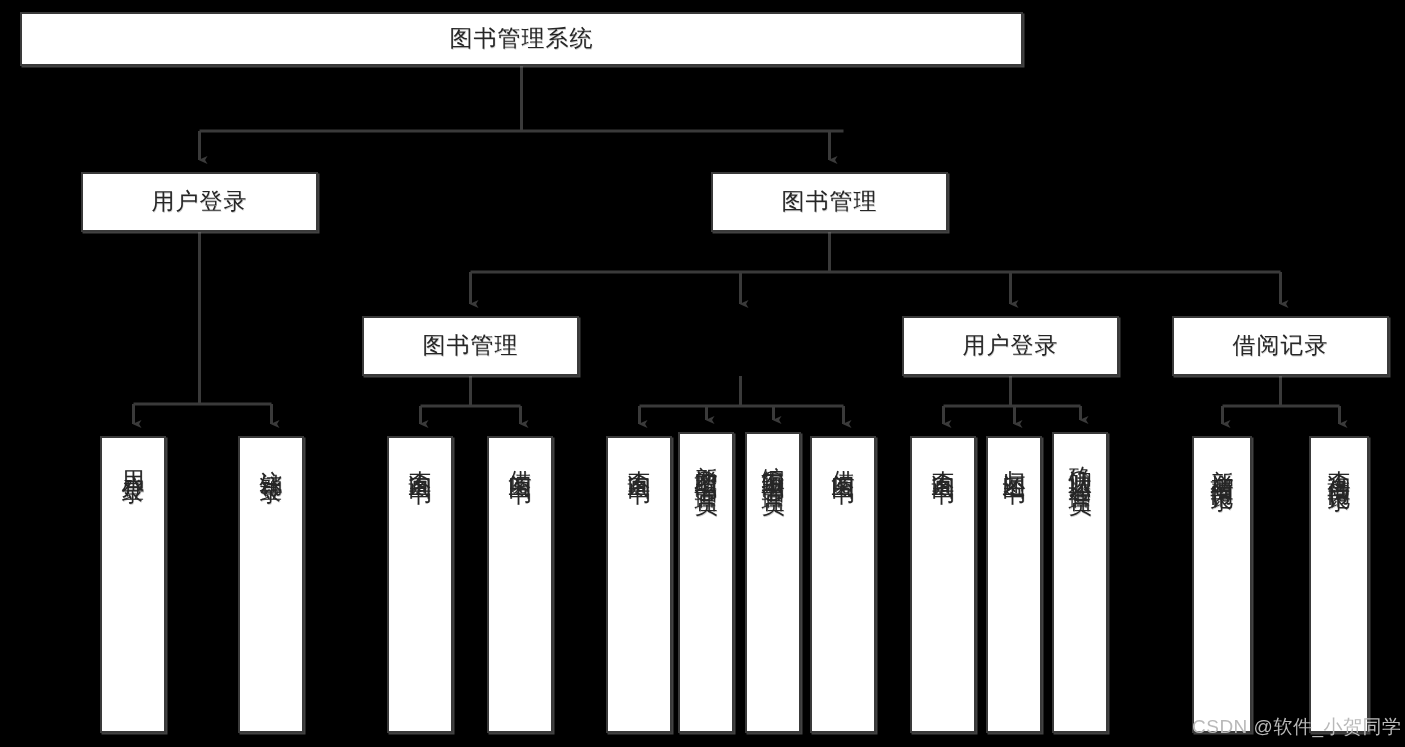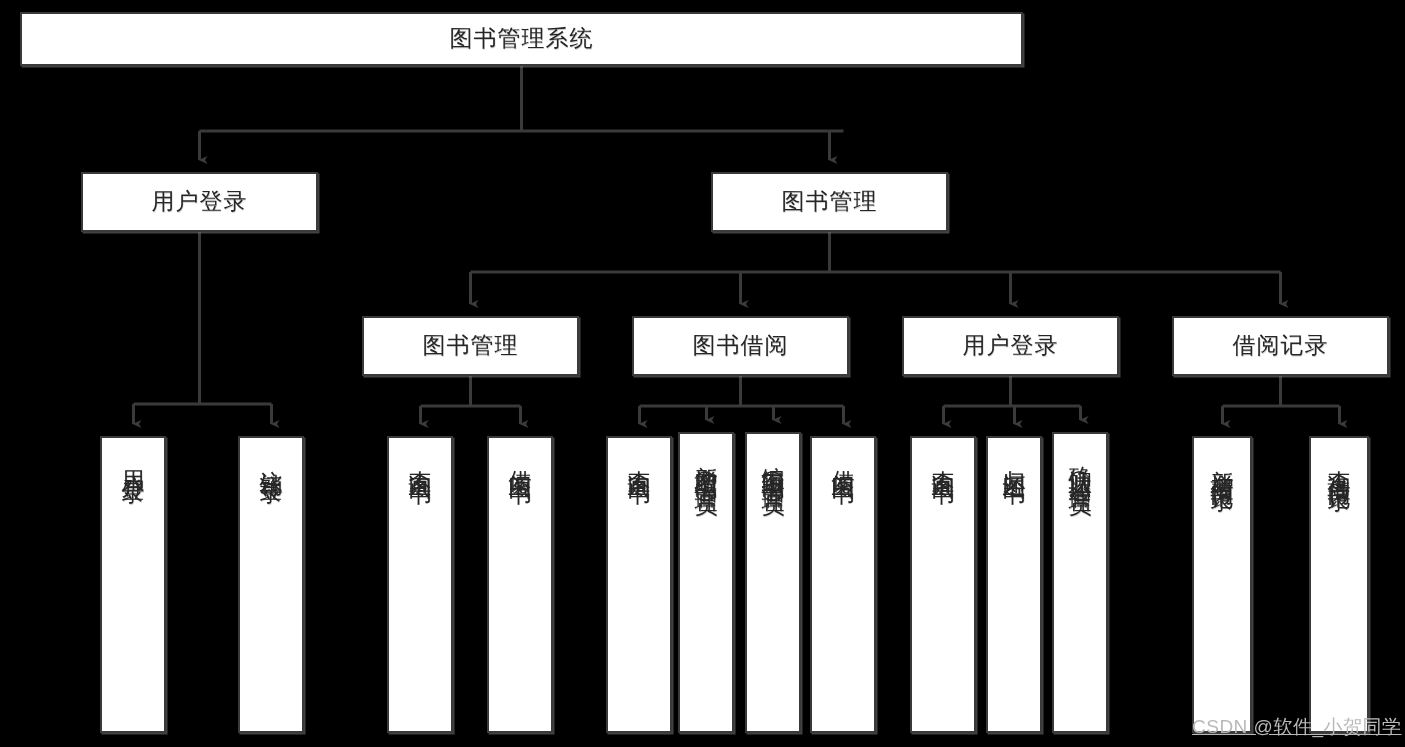--- a/index.html
+++ b/index.html
@@ -141,23 +141,20 @@
   <div class="node horizontal" id="node-l2-0" style="left: 81px; top: 172px; width: 237px; height: 60px; border-color: rgb(58, 58, 58); background: rgb(255, 255, 255);">
     <span class="node-label" style="color: rgb(38, 38, 38);">用户登录</span>
   </div>
   <div class="node horizontal" id="node-l2-1" style="left: 711px; top: 172px; width: 237px; height: 60px; border-color: rgb(58, 58, 58); background: rgb(255, 255, 255); text-align: right;">
     <span class="node-label" style="color: rgb(38, 38, 38);">图书管理</span>
   </div>
 
   <div class="node horizontal" id="node-l3-0" style="left: 362px; top: 316px; width: 217px; height: 60px; border-color: rgb(58, 58, 58); background: rgb(255, 255, 255);">
     <span class="node-label" style="color: rgb(38, 38, 38);">图书管理</span>
   </div>
-  <div class="node horizontal" id="node-l3-1" style="left: 632px; top: 316px; width: 217px; height: 60px; border-color: rgb(58, 58, 58); background: rgb(255, 255, 255);">
-    <span class="node-label" style="color: rgb(38, 38, 38);">图书借阅</span>
-  </div>
   <div class="node horizontal" id="node-l3-2" style="left: 902px; top: 316px; width: 217px; height: 60px; border-color: rgb(58, 58, 58); background: rgb(255, 255, 255);">
     <span class="node-label" style="color: rgb(38, 38, 38);">用户登录</span>
   </div>
   <div class="node horizontal" id="node-l3-3" style="left: 1172px; top: 316px; width: 217px; height: 60px; border-color: rgb(58, 58, 58); background: rgb(255, 255, 255); align-items: center;">
     <span class="node-label" style="color: rgb(38, 38, 38);">借阅记录</span>
   </div>
 
   <div class="node vertical" id="node-leaf-0" style="left: 100px; top: 436px; width: 66px; height: 297px; border-color: rgb(58, 58, 58); background: rgb(255, 255, 255);">
     <span class="node-label" style="color: rgb(38, 38, 38);">用户登录</span>
   </div>
@@ -191,15 +188,15 @@
   <div class="node vertical" id="node-leaf-10" style="left: 1052px; top: 432px; width: 56px; height: 301px; border-color: rgb(58, 58, 58); background: rgb(255, 255, 255);">
     <span class="node-label" style="color: rgb(38, 38, 38);">确认归还（管理员）</span>
   </div>
   <div class="node vertical" id="node-leaf-11" style="left: 1192px; top: 436px; width: 60px; height: 297px; border-color: rgb(58, 58, 58); background: rgb(255, 255, 255);">
     <span class="node-label" style="color: rgb(38, 38, 38);">新增借阅记录</span>
   </div>
   <div class="node vertical" id="node-leaf-12" style="left: 1309px; top: 436px; width: 60px; height: 297px; border-color: rgb(58, 58, 58); background: rgb(255, 255, 255);">
     <span class="node-label" style="color: rgb(38, 38, 38);">查询借阅记录</span>
   </div>
 
-  <div class="watermark" id="watermark" style="left: 1192px; top: 714px; color: rgb(185, 185, 185); text-decoration: underline;">CSDN @软件_小贺同学</div>
+  <div class="watermark" id="watermark" style="left: 1192px; top: 714px; color: rgb(185, 185, 185);">CSDN @软件_小贺同学</div>
 
 </div>
 
 </body></html>

